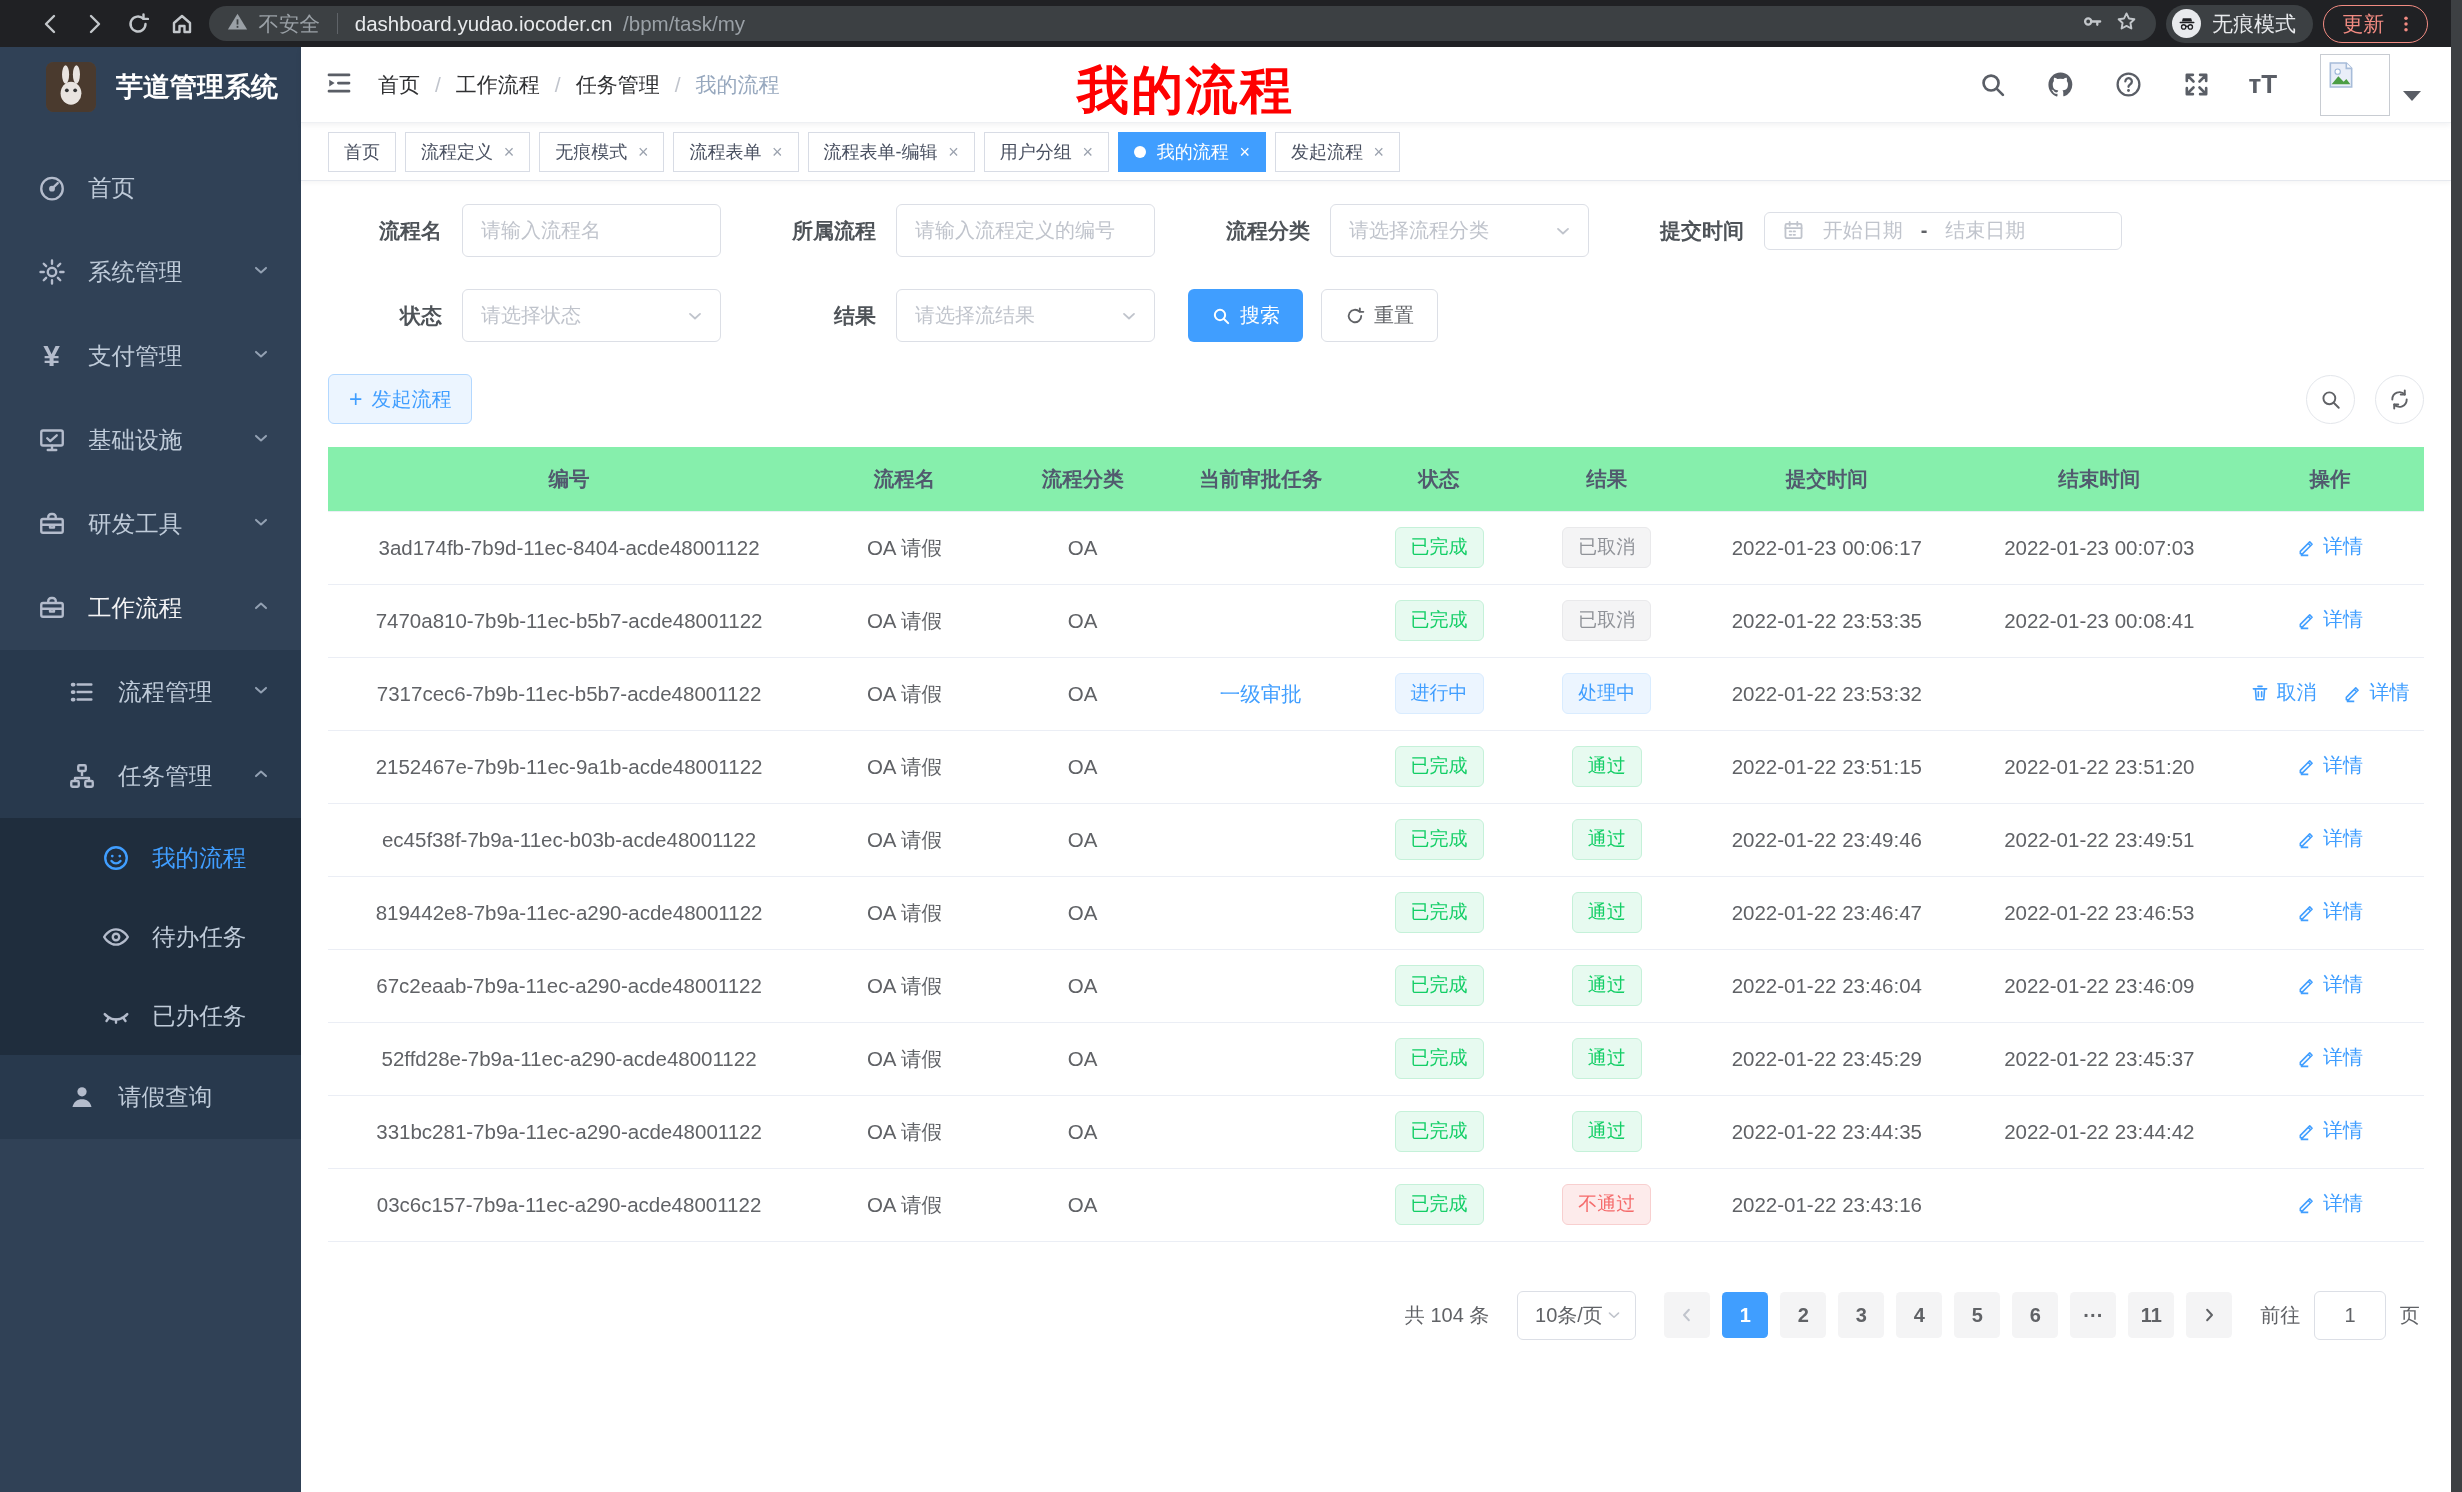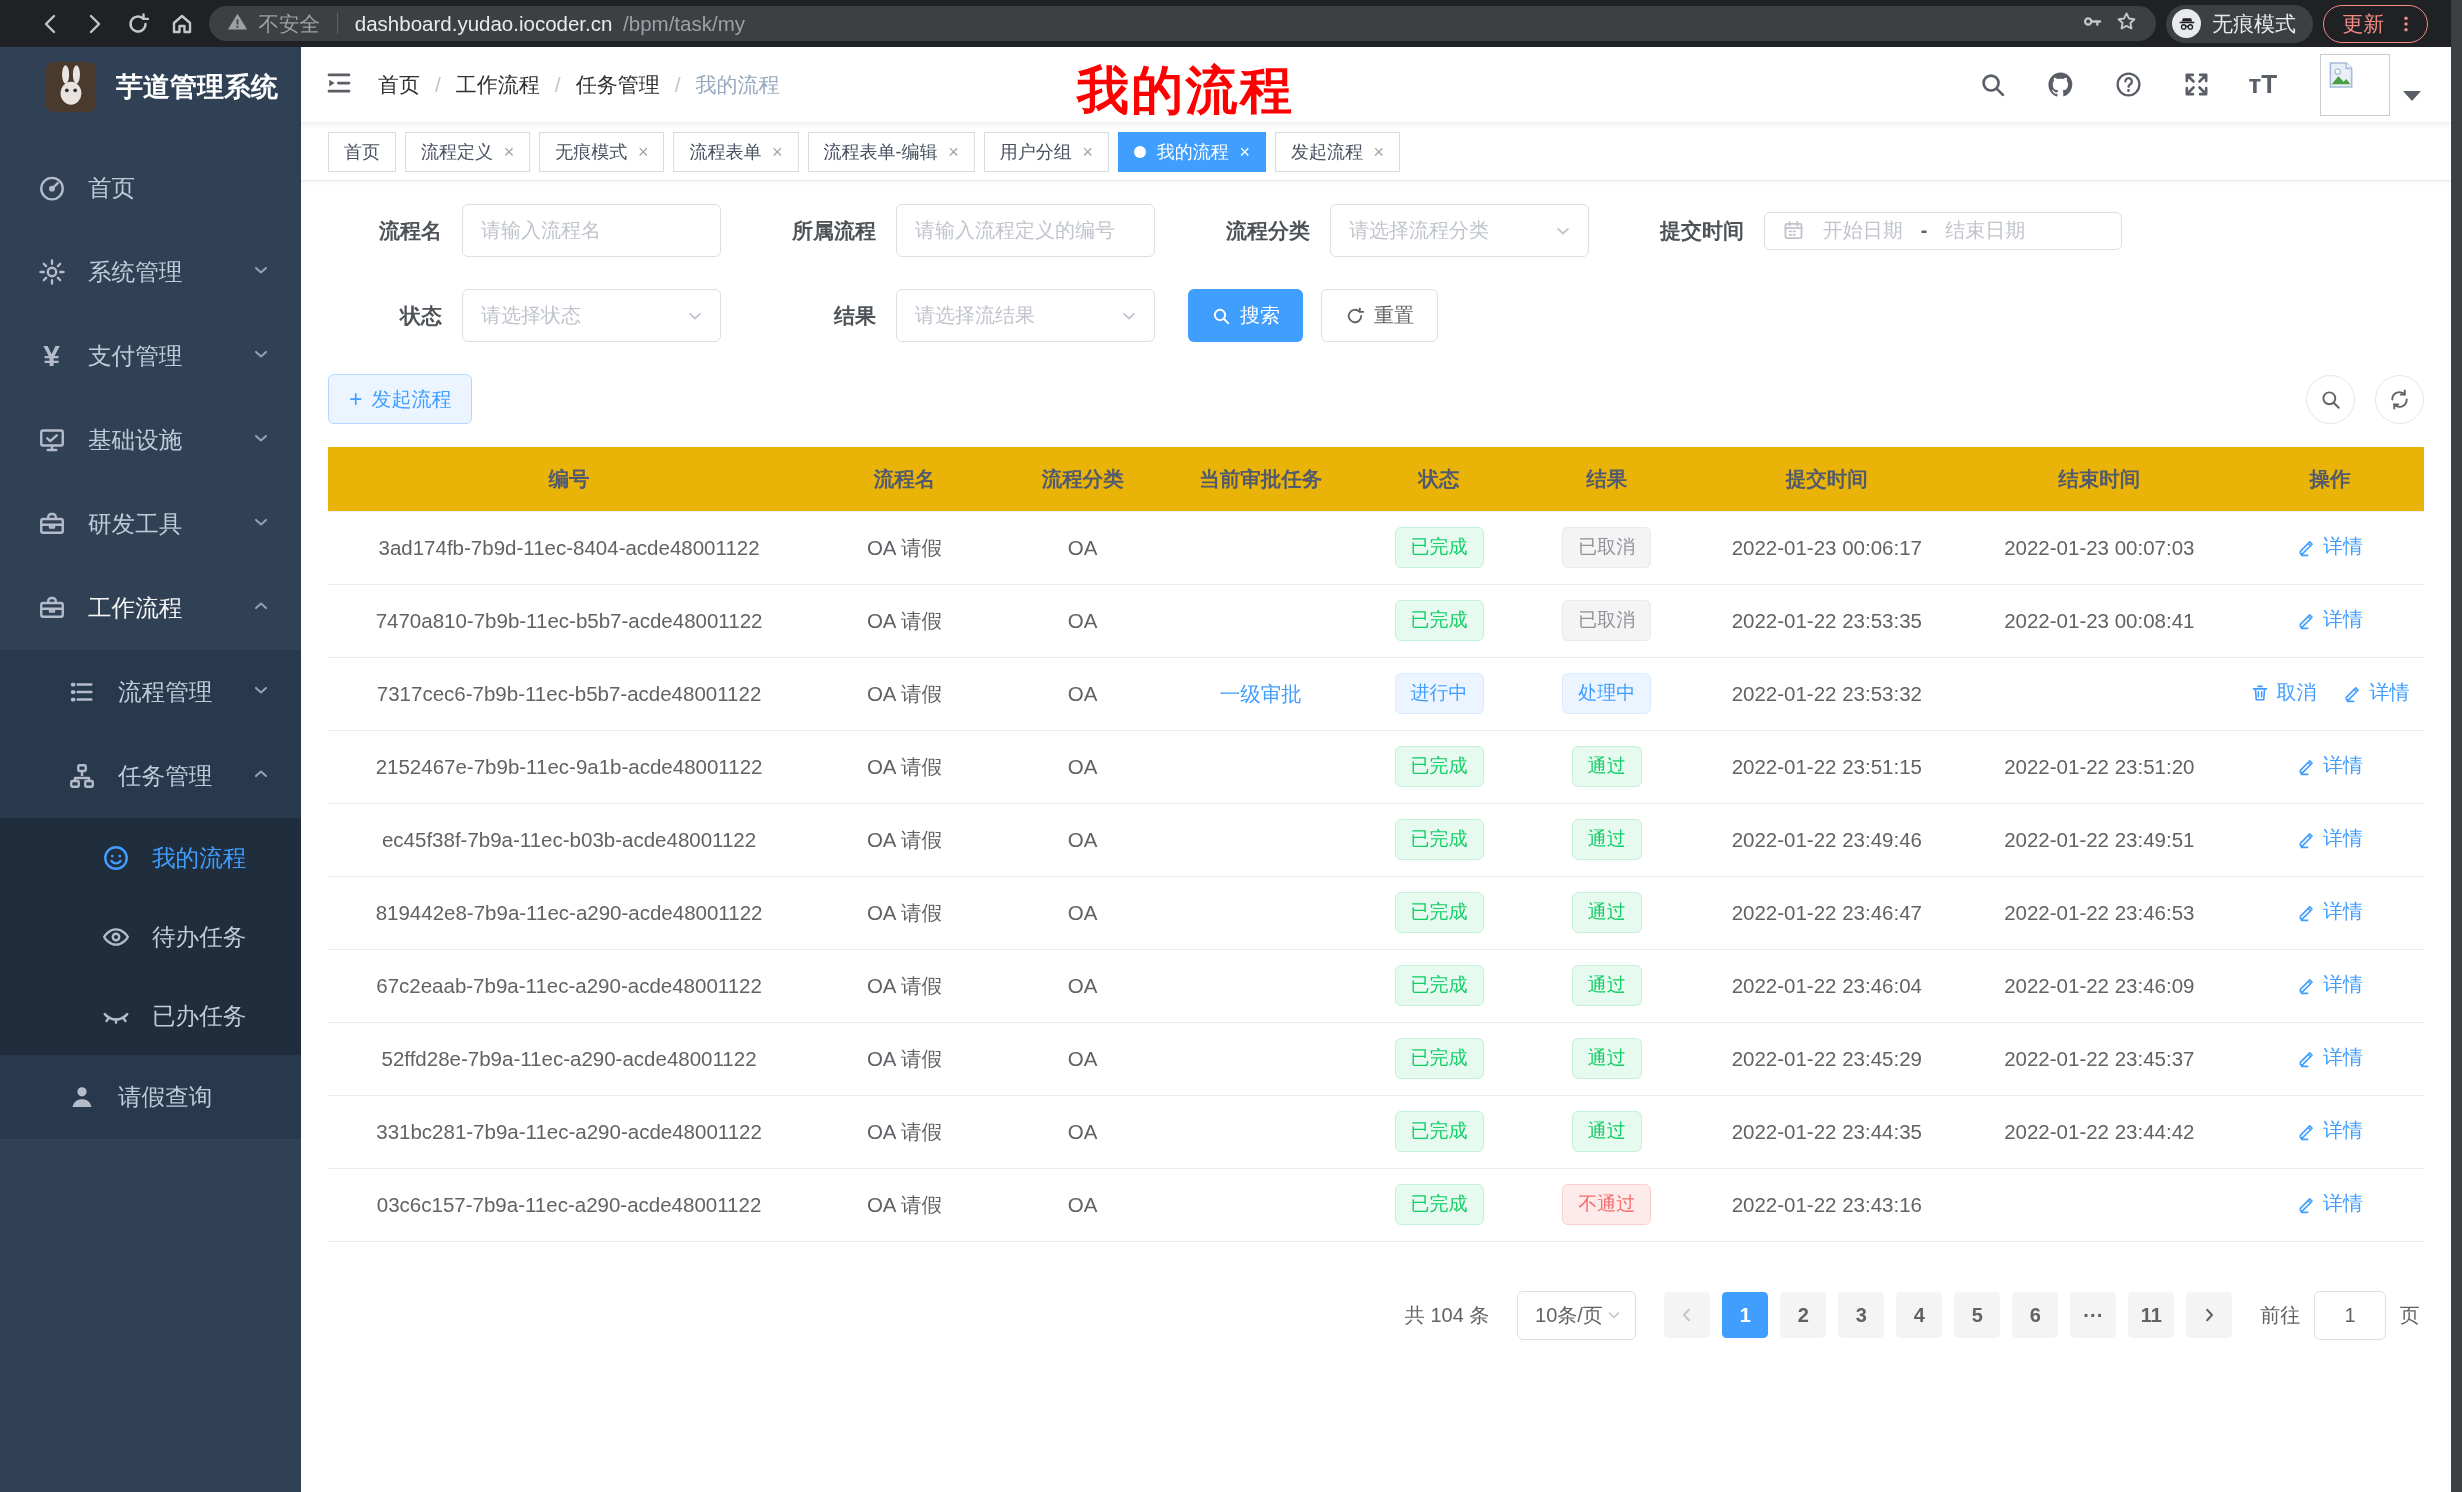--- a/index.html
+++ b/index.html
@@ -92,21 +92,21 @@
   .btn-reset { background:#fff; color:#606266; border:1.5px solid #dcdfe6; margin-left:18px;}
 
   .toolbar { display:flex; align-items:center; margin:6px 0 23px 0;}
   .btn-create { height:50px; background:#ecf5ff; border:1.5px solid #b3d8ff; color:#409eff; border-radius:6px; font-size:20px; display:inline-flex; align-items:center; gap:9px; padding:0 20px; cursor:pointer;}
   .btn-create .plus { font-size:23px; line-height:1;}
   .tool-circles { margin-left:auto; display:flex; gap:20px;}
   .circle-btn { width:49px; height:49px; border-radius:50%; border:1.5px solid #e3e6eb; background:#fff; color:#606266; display:flex; align-items:center; justify-content:center; cursor:pointer;}
   .circle-btn svg { width:23px; height:23px;}
 
   table { width:100%; border-collapse:collapse; font-size:20.5px; color:#606266; table-layout:fixed;}
-  thead th { background:#eab308; height:64px; font-weight:bold; color:#515a6e; border-bottom:1.5px solid #ebeef5; text-align:center;}
+  thead th { background:#86efac; height:64px; font-weight:bold; color:#515a6e; border-bottom:1.5px solid #ebeef5; text-align:center;}
   tbody td { height:73px; border-bottom:1.5px solid #ebeef5; text-align:center; overflow:hidden; white-space:nowrap;}
   .task-link { color:#409eff; cursor:pointer;}
   .tag { display:inline-block; height:41px; line-height:38px; padding:0 15px; border-radius:6px; font-size:19px; border:1.5px solid transparent;}
   .tag--success { background:#e7faf0; border-color:#c5f1d9; color:#13ce66;}
   .tag--info    { background:#f4f4f5; border-color:#e9e9eb; color:#909399;}
   .tag--primary { background:#ecf5ff; border-color:#d9ecff; color:#409eff;}
   .tag--danger  { background:#fdebeb; border-color:#f8cfcf; color:#f56c6c;}
   .op-link { color:#409eff; display:inline-flex; align-items:center; gap:6px; margin:0 10.7px; cursor:pointer; font-size:20px;}
   .op-link svg { width:20px; height:20px;}
 

